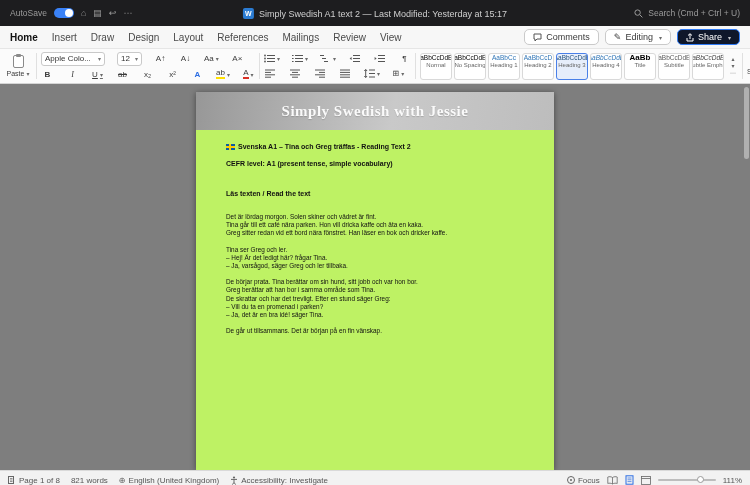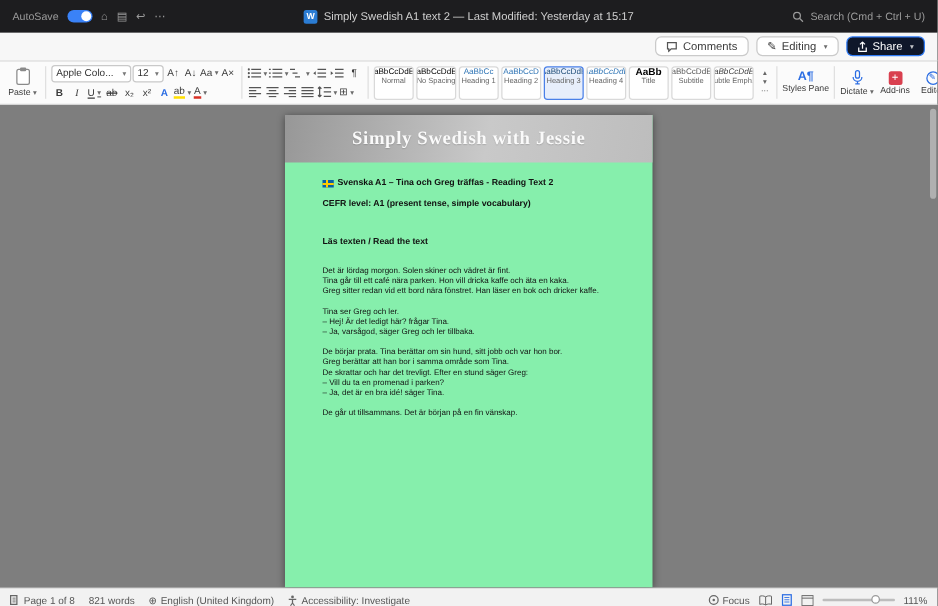--- a/index.html
+++ b/index.html
@@ -7,21 +7,21 @@
   body { font-family:"Liberation Sans", sans-serif; background:#7e7e7e; }
   .app { width:750px; height:485px; display:flex; flex-direction:column; }
 
   
   .titlebar { height:26px; flex:0 0 auto; background:#1d1d1f; display:flex; align-items:center;
               padding:0 10px; position:relative; color:#9b9b9b; font-size:8.5px; }
   .tb-left { display:flex; align-items:center; gap:7px; }
   .autosave-toggle { width:20px; height:10px; border-radius:6px; background:#3a82f7; position:relative; display:inline-block; }
   .autosave-toggle .knob { position:absolute; right:1px; top:1px; width:8px; height:8px; border-radius:50%; background:#fff; }
   .qa-icon { font-size:9px; color:#9b9b9b; cursor:default; }
-  .tb-center { position:absolute; left:50%; transform:translateX(-50%); display:flex; align-items:center; gap:5px;
+  .tb-center { position:absolute; left:50%; transform:translateX(-50%); display:flex; align-items:flex-end; gap:5px;
                color:#cfcfcf; font-size:9px; white-space:nowrap; }
   .word-logo { width:11px; height:11px; border-radius:2px; background:#2b7cd3; color:#fff; font-size:7px; font-weight:bold;
                display:inline-flex; align-items:center; justify-content:center; }
   .tb-right { margin-left:auto; display:flex; align-items:center; gap:5px;justify-content:space-between; }
 
   
   .tabrow { height:23px; flex:0 0 auto; background:#f7f7f7; border-bottom:1px solid #e6e6e6;
             display:flex; align-items:center; padding:0 10px; }
   .rtabs { display:flex; align-items:center; gap:14px; }
   .rtab { font-size:10px; color:#4a4a4a; cursor:default; }
@@ -31,21 +31,21 @@
           padding:2px 8px; font-size:9px; color:#3a3a3a; background:#fff; }
   .pill.share { background:#0f172a; border-color:#2f7bf6; color:#fff; }
   .dd::after { content:"▾"; font-size:6px; margin-left:2px; opacity:.75; }
   .pencil-glyph { font-size:9px; }
 
   
   .toolbar { height:35px; flex:0 0 auto; background:#fbfbfb; border-bottom:1px solid #d5d5d5;
              display:flex; align-items:center; padding:0 4px; gap:4px; overflow:hidden; }
   .vsep { width:1px; height:26px; background:#e0e0e0; flex:0 0 auto; }
   .tb-group { display:flex; flex-direction:column; justify-content:center; gap:2px; flex:0 0 auto; }
-  .tb-row { display:flex; gap:1px; }
+  .tb-row { display:flex; gap:12px; }
   .paste-group { align-items:center; width:28px; cursor:default; }
   .clipboard-icon { width:11px; height:13px; border:1px solid #8a8a8a; border-radius:2px; background:#fff; position:relative; }
   .clipboard-icon::before { content:""; position:absolute; top:-2px; left:2px; width:5px; height:3px; background:#8a8a8a; border-radius:1px; }
   .tb-label { font-size:7px; color:#3a3a3a; }
   .combo { display:inline-flex; align-items:center; justify-content:space-between; background:#fff;
            border:1px solid #c9c9c9; border-radius:3px; height:14px; padding:0 3px; font-size:8px; color:#333; }
   .combo::after { content:"▾"; font-size:6px; margin-left:2px; color:#777; }
   .combo.font-name { width:64px; overflow:hidden; white-space:nowrap; }
   .combo.font-size { width:25px; }
   .mini { display:inline-flex; align-items:center; justify-content:center; min-width:13px; height:13px;
@@ -74,22 +74,22 @@
   .big-btn { display:flex; flex-direction:column; align-items:center; justify-content:center; gap:1px;
              font-size:7px; color:#3a3a3a; flex:0 0 auto; min-width:26px; cursor:default; }
   .stylespane-icon { font-size:10px; font-weight:bold; color:#2b6de3; line-height:10px; }
   .addins-icon { width:11px; height:11px; border-radius:2px; background:#d9404f; color:#fff; font-size:9px; line-height:11px;
                  display:flex; align-items:center; justify-content:center; }
   .editor-icon { width:11px; height:11px; border-radius:50%; border:1px solid #2b6de3; color:#2b6de3; font-size:7px;
                  display:flex; align-items:center; justify-content:center; }
 
   
   .doc-area { flex:1 1 auto; position:relative; background:#7e7e7e; overflow:hidden; }
-  .page { position:absolute; left:50%; transform:translateX(-50%); top:8px; width:294px; height:calc(100% - 8px);
-          background:#86efac; box-shadow:0 1px 6px rgba(0,0,0,.45); }
+  .page { position:absolute; left:50%; transform:translateX(-50%); top:8px; width:358px; height:calc(100% - 8px);
+          background:#bef264; box-shadow:0 1px 6px rgba(0,0,0,.45); }
   .banner { height:38px; background:linear-gradient(100deg,#979797 0%,#c9c9c9 55%,#bdbdbd 100%);
             display:flex; align-items:center; justify-content:center; }
   .banner-title { font-family:"Liberation Serif",serif; font-weight:bold; font-size:15px; letter-spacing:.5px;
                   color:#fafafa; text-shadow:0 1px 1px rgba(0,0,0,.15); }
   .page-content { padding:13px 30px 0 30px; color:#111; }
   .doc-h { font-size:7px; font-weight:bold; line-height:8px; white-space:nowrap; display:flex; align-items:center; }
   .doc-h1 { margin-bottom:9px; }
   .doc-h2 { margin-bottom:22px; }
   .doc-h3 { margin-bottom:15px; }
   .flag { width:9px; height:6px; margin-right:3px; flex:0 0 auto;
@@ -138,20 +138,31 @@
         <svg width="9" height="9" viewBox="0 0 9 9">
             <circle cx="3.6" cy="3.6" r="2.7" fill="none" stroke="#9b9b9b" stroke-width="1"></circle>
             <path d="M5.8 5.8L8.4 8.4" stroke="#9b9b9b" stroke-width="1"></path>
           </svg>
       </span>
       <span>Search (Cmd + Ctrl + U)</span>
     </div>
   </div>
 
   <div class="tabrow">
+    <div class="rtabs">
+        <span class="rtab active">Home</span>
+        <span class="rtab">Insert</span>
+        <span class="rtab">Draw</span>
+        <span class="rtab">Design</span>
+        <span class="rtab">Layout</span>
+        <span class="rtab">References</span>
+        <span class="rtab">Mailings</span>
+        <span class="rtab">Review</span>
+        <span class="rtab">View</span>
+      </div>
     <div class="tabrow-right">
       <span class="pill">
         <span class="icon-svg">
           <svg width="9" height="9" viewBox="0 0 9 9">
               <path d="M1 1h7v5H4L2 8V6H1z" fill="none" stroke="#555" stroke-width="1"></path>
             </svg>
         </span>
         <span>Comments</span>
       </span>
       <span class="pill dd">

